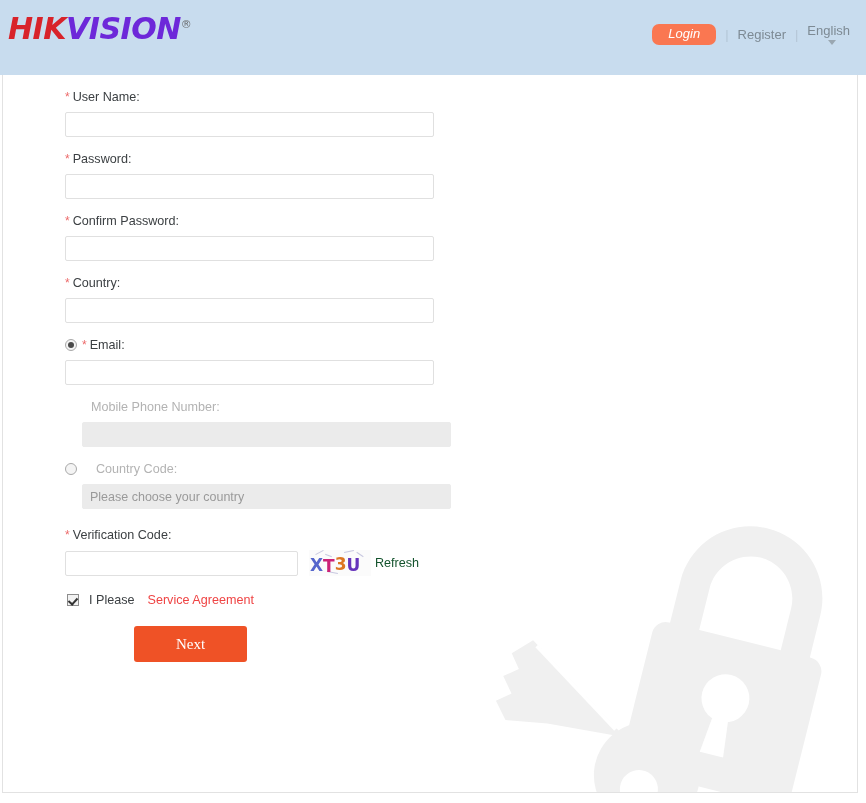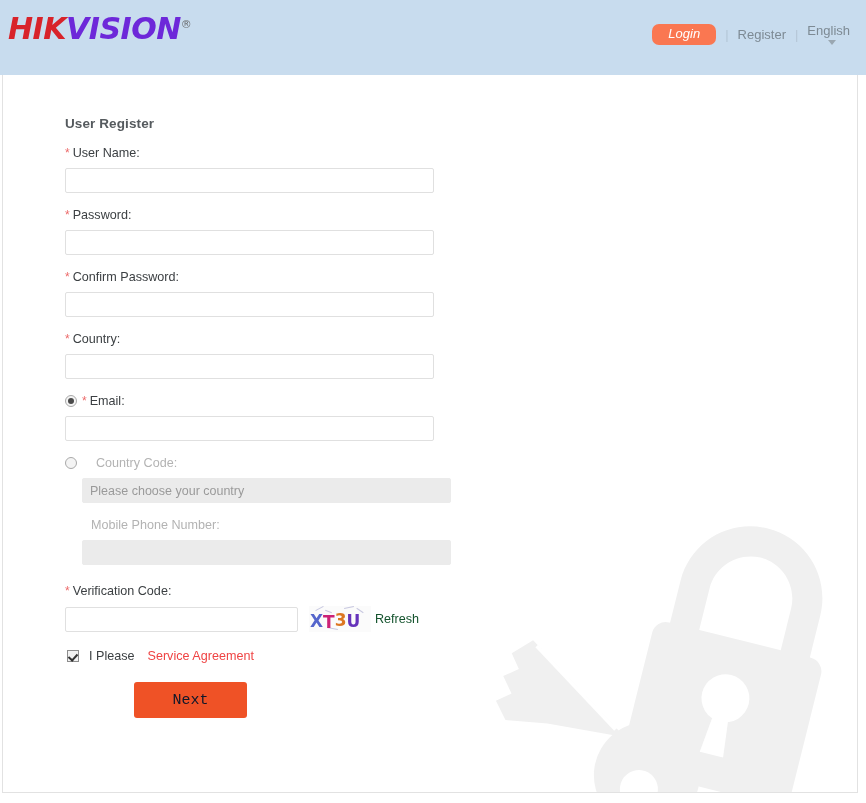--- a/index.html
+++ b/index.html
@@ -288,25 +288,25 @@
     cursor: pointer;
   }
 
   .next-btn {
     display: block;
     margin-top: 19px;
     margin-left: 69px;
     width: 113px;
     height: 36px;
     background: #ef5226;
-    color: #0f172a;
+    color: #ffffff;
     border: none;
     border-radius: 3px;
     font-size: 15px;
-    font-family: Liberation Mono, monospace;
+    font-family: Liberation Serif, serif;
     cursor: pointer;
   }
 </style>
 </head>
 <body>
 
 <div class="header">
 
   <div class="logo"><span class="hik">HIK</span><span class="vision">VISION</span><span class="reg">®</span></div>
 
@@ -338,21 +338,20 @@
         <circle cx="178" cy="236" r="53"></circle>
         <circle cx="178" cy="252" r="19" fill="#ffffff"></circle>
         <path d="M140 214 l-128 -38 l-12 22 l14 10 l-10 14 l16 11 l-10 14 l18 12 l38 -18 z"></path>
         <path d="M128 212 l-110 -33" stroke="#ffffff" stroke-width="4" fill="none"></path>
       </g>
     </g>
   </svg>
 
   <div class="form">
 
-    <div class="form-title">User Register</div>
 
     <div class="field">
       <div class="label">
         <span class="req">*</span>
         <span>User Name:</span>
       </div>
       <input type="text" class="txt" placeholder="" style="">
     </div>
 
     <div class="field">
@@ -379,37 +378,37 @@
       <input type="text" class="txt" placeholder="" style="">
     </div>
 
     <div class="field">
       <div class="label radio-row">
         <span class="radio checked"></span>
         <span class="req">*</span>
         <span>Email:</span>
       </div>
       <input type="text" class="txt" placeholder="" style="">
+    </div>
+
+    <div class="field indent">
+      <div class="label muted">
+        <span style="width:10px;display:inline-block;"></span>
+        <span>Mobile Phone Number:</span>
+      </div>
+      <input type="text" class="txt disabled" disabled="" style="margin-left: 1px;" placeholder="">
     </div>
 
     <div class="field">
       <div class="label muted radio-row">
         <span class="radio"></span>
         <span class="radio-gap"></span>
         <span>Country Code:</span>
       </div>
       <input type="text" class="txt disabled indent" disabled="" style="margin-left: 17px;" placeholder="Please choose your country">
-    </div>
-
-    <div class="field indent">
-      <div class="label muted">
-        <span style="width:10px;display:inline-block;"></span>
-        <span>Mobile Phone Number:</span>
-      </div>
-      <input type="text" class="txt disabled" disabled="" style="margin-left: 1px;" placeholder="">
     </div>
 
     <div class="field" style="margin-top:17px;">
       <div class="label">
         <span class="req">*</span>
         <span>Verification Code:</span>
       </div>
       <div class="vcode-row">
         <input type="text" class="txt vcode-input" placeholder="" style="">
         <div class="captcha">

